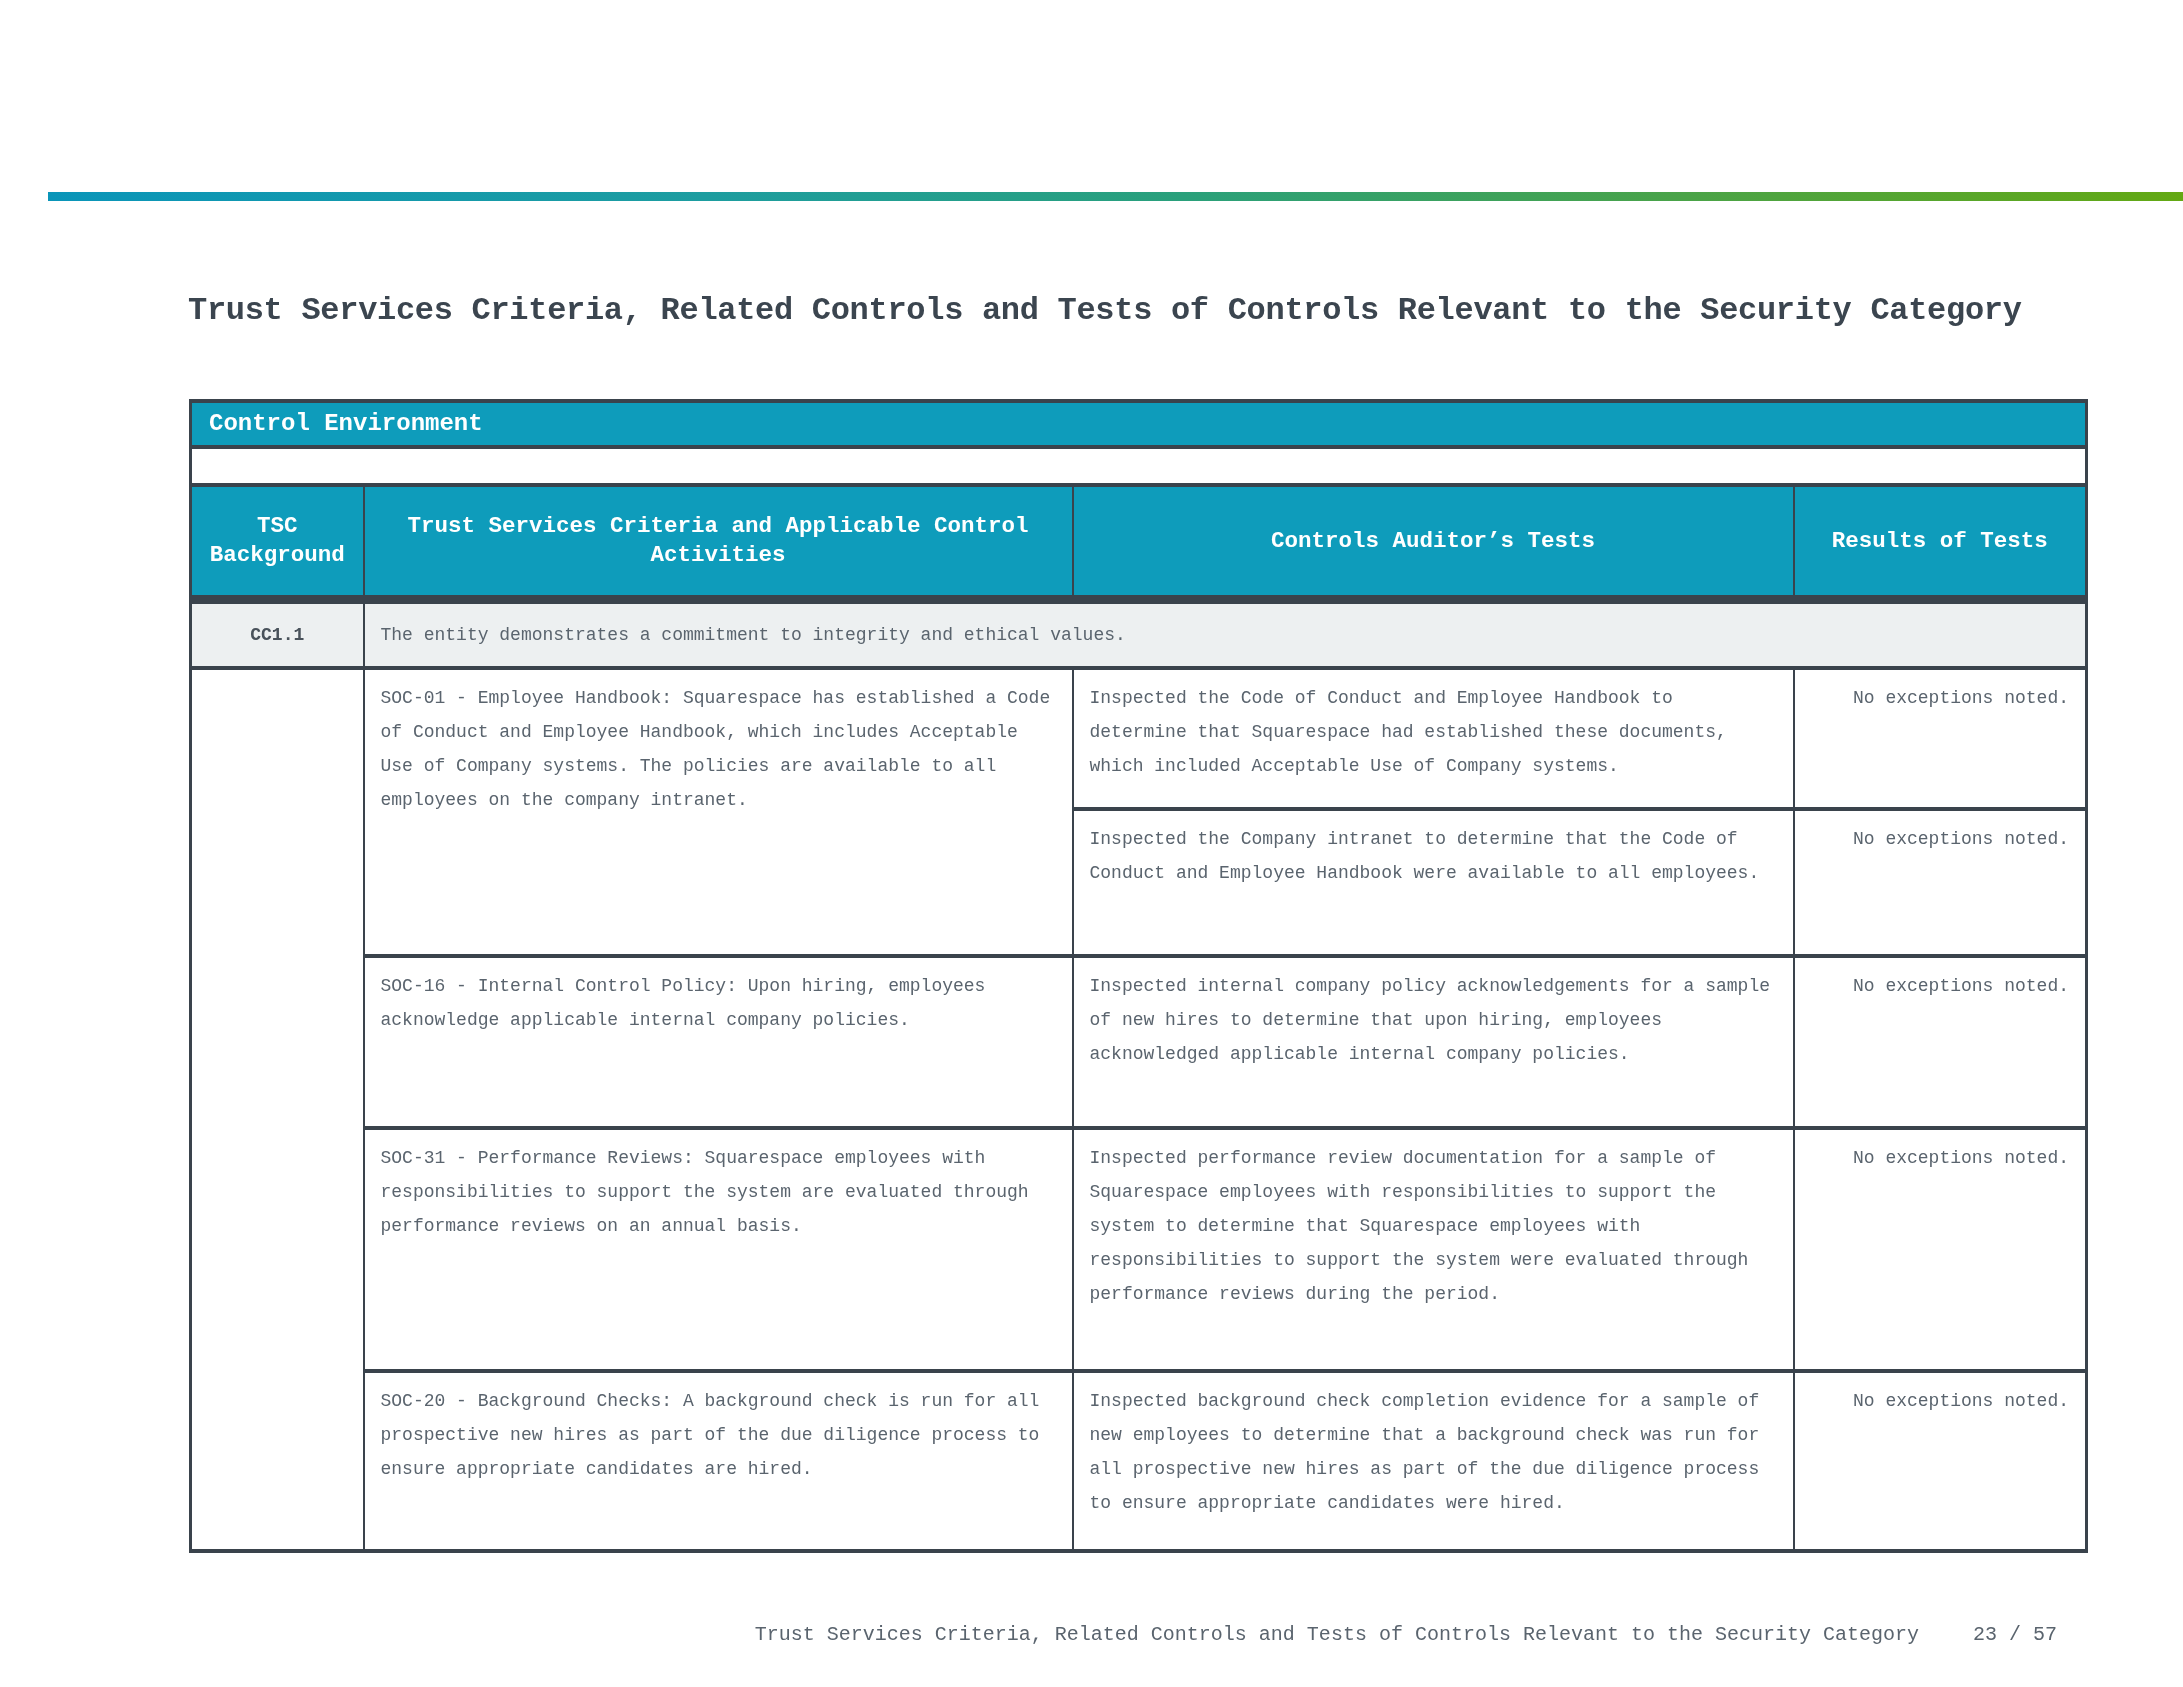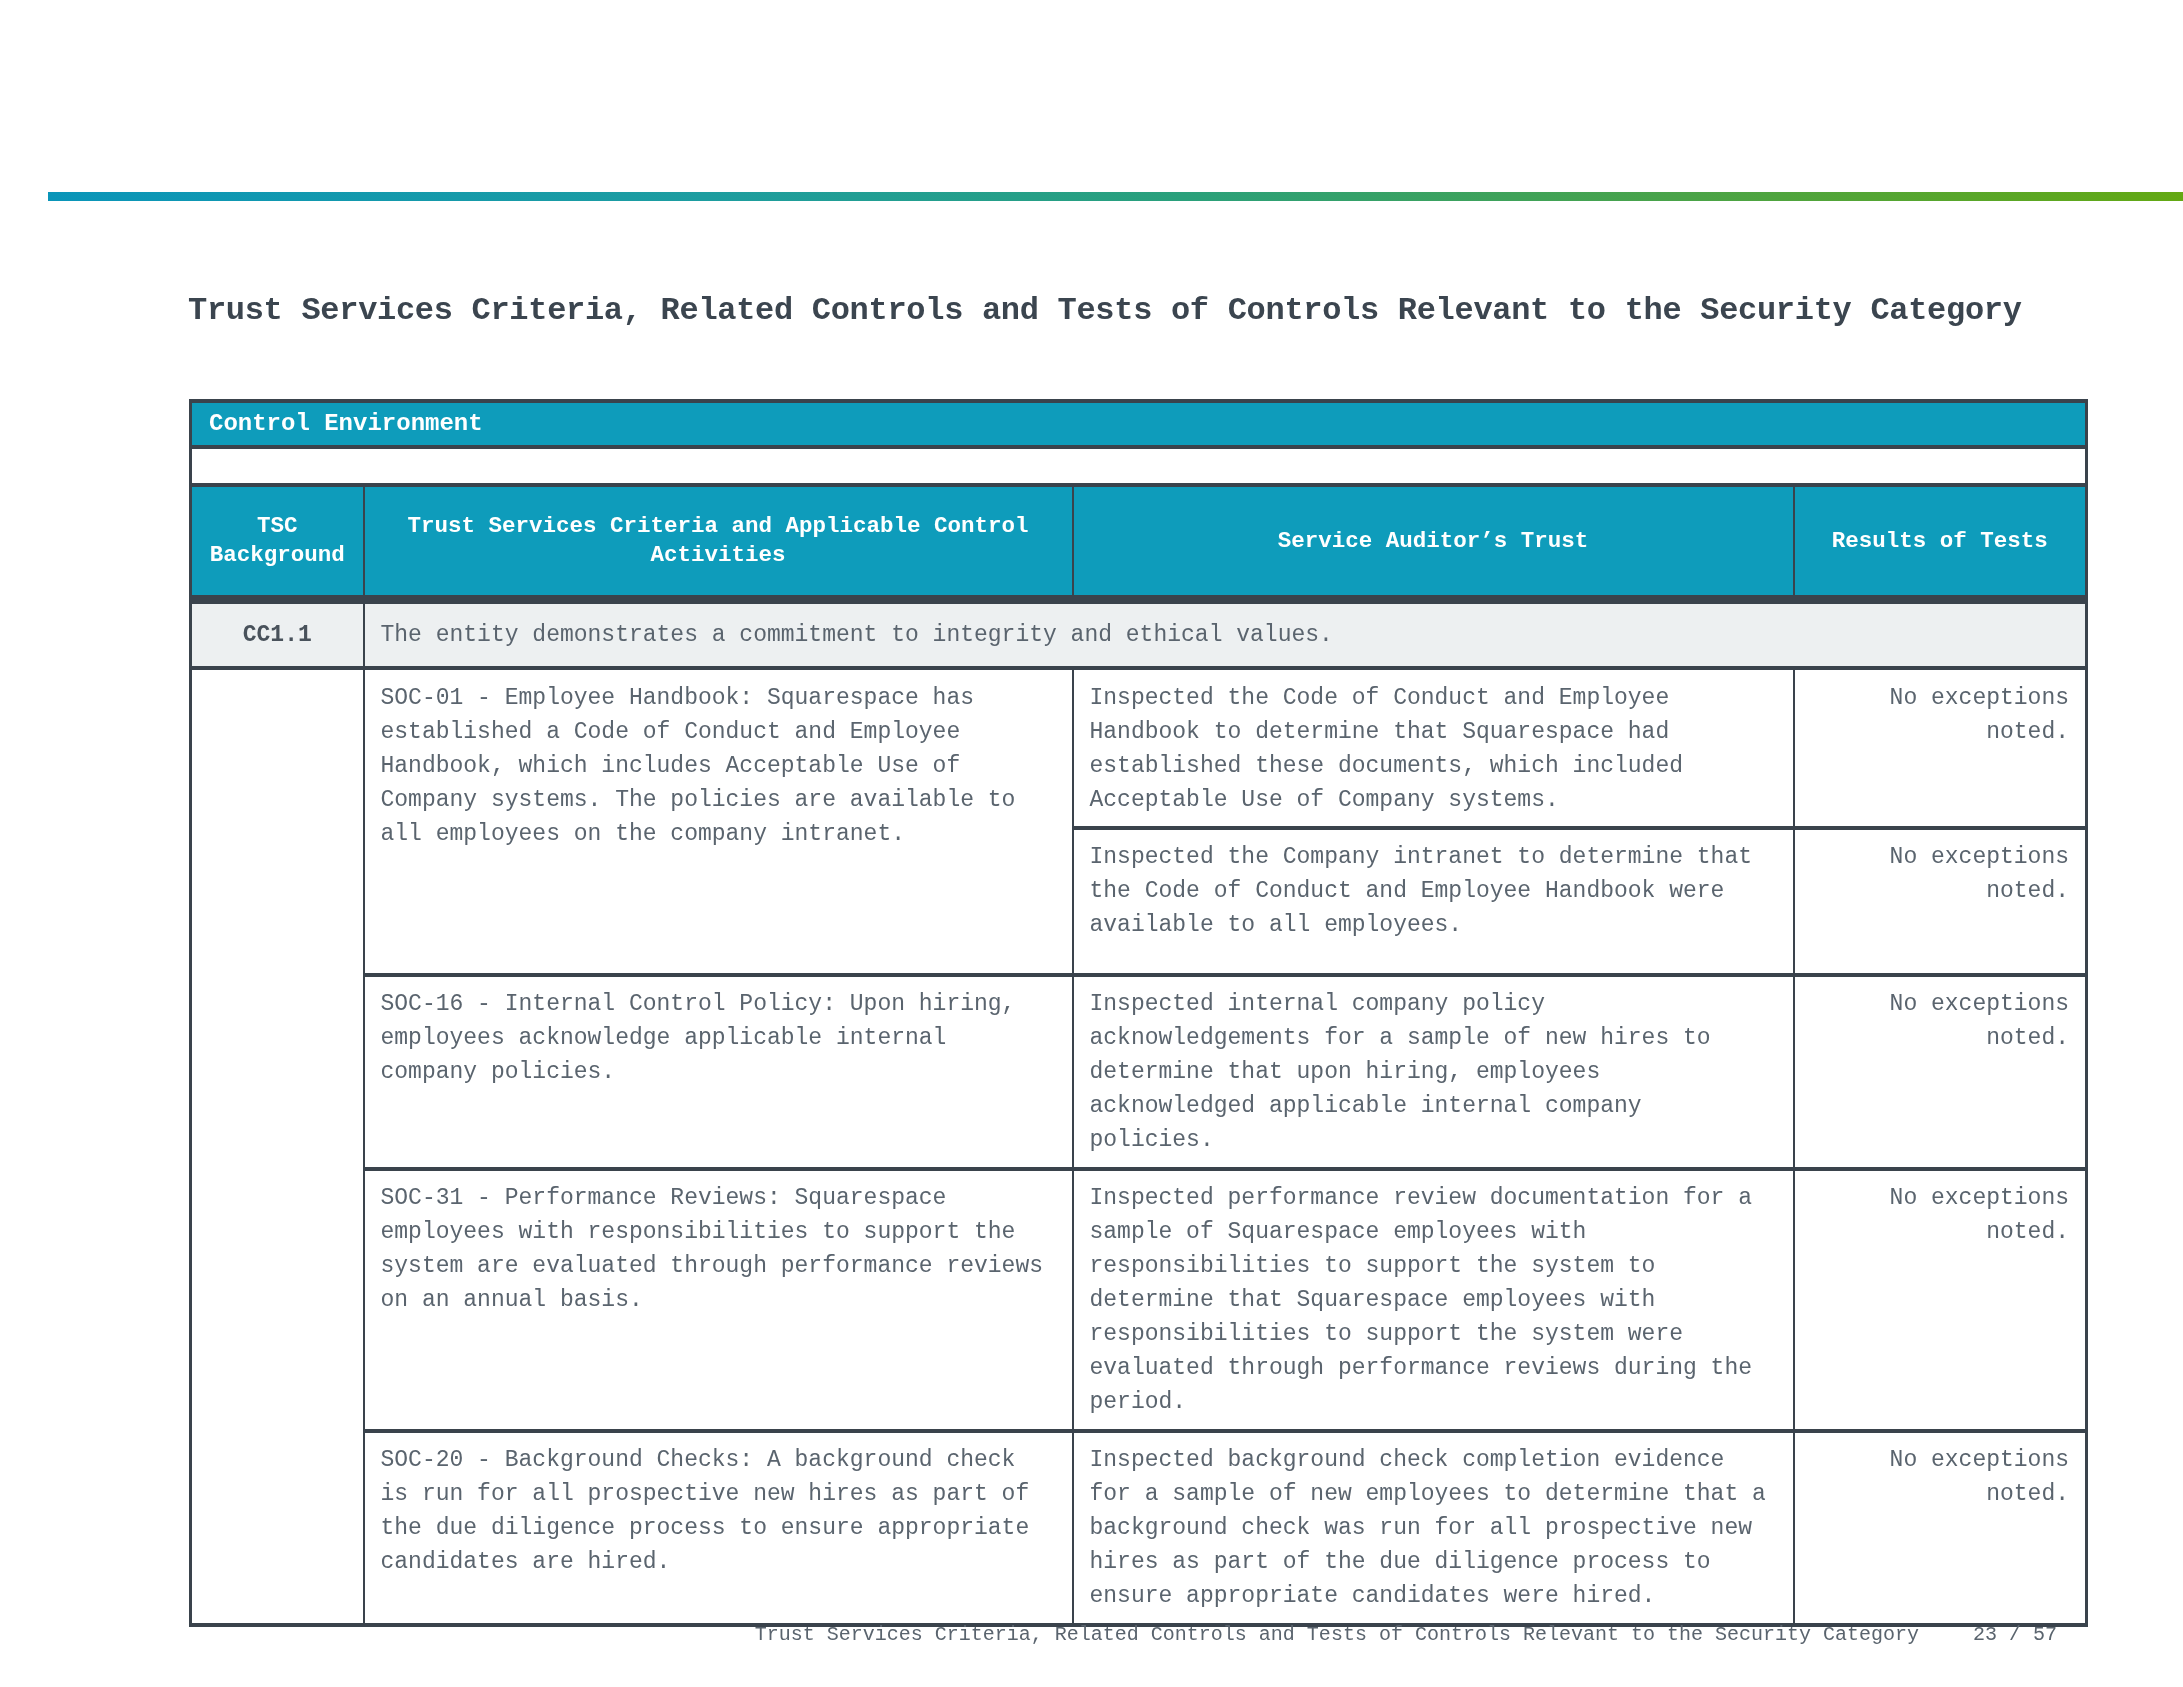--- a/index.html
+++ b/index.html
@@ -18,21 +18,21 @@
     background:linear-gradient(90deg,#0a95b9 0%,#1d9da0 30%,#2aa07b 52%,#4aa348 75%,#66a90e 100%);}
 
   .doc-title{position:absolute;left:140px;top:233px;width:1919px;
     font-size:32px;font-weight:bold;color:var(--title);line-height:59px;letter-spacing:-0.3px;}
 
   table.tbl{position:absolute;left:141px;top:351px;width:1897px;
     border-collapse:collapse;table-layout:fixed;}
   col.c-ref{width:173px;} col.c-act{width:709px;} col.c-test{width:721px;} col.c-res{width:293px;}
 
   .tbl td,.tbl th{border:2px solid var(--dark);border-top-width:4.6px;border-bottom-width:4.6px;
-    vertical-align:top;color:var(--text);font-size:23px;line-height:34px;
+    vertical-align:top;color:var(--text);font-size:18px;line-height:34px;
     padding:10.6px 16px 9.3px 16px;background:#fff;word-wrap:break-word;}
   .tbl{border:3.3px solid var(--dark);padding-left:32px;}
 
   td.ce-bar{background:var(--teal);color:#fff;font-weight:bold;font-size:24px;
     height:45px;vertical-align:middle;padding:4px 17px;}
   td.spacer{height:38px;padding:0;background:#fff;}
 
   th.hdr{background:var(--teal);color:#fff;font-weight:bold;font-size:22.5px;line-height:29px;
     height:114px;text-align:center;vertical-align:middle;border-bottom-width:9.3px;}
 
@@ -67,21 +67,21 @@
     <tbody>
       <tr>
         <td class="ce-bar" colspan="4">Control Environment</td>
       </tr>
       <tr>
         <td class="spacer" colspan="4"></td>
       </tr>
       <tr>
         <th class="hdr">TSC Background</th>
         <th class="hdr">Trust Services Criteria and Applicable Control Activities</th>
-        <th class="hdr">Service Auditor’s Trust</th>
+        <th class="hdr">Controls Auditor’s Tests</th>
         <th class="hdr">Results of Tests</th>
       </tr>
       <tr class="crit">
         <td class="crit-ref">CC1.1</td>
         <td colspan="3">The entity demonstrates a commitment to integrity and ethical values.</td>
       </tr>
 
       <tr class="rA">
         <td class="empty-ref" rowspan="5"></td>
         <td class="act" rowspan="2">SOC-01 - Employee Handbook: Squarespace has established a Code of Conduct and Employee Handbook, which includes Acceptable Use of Company systems. The policies are available to all employees on the company intranet.</td>

